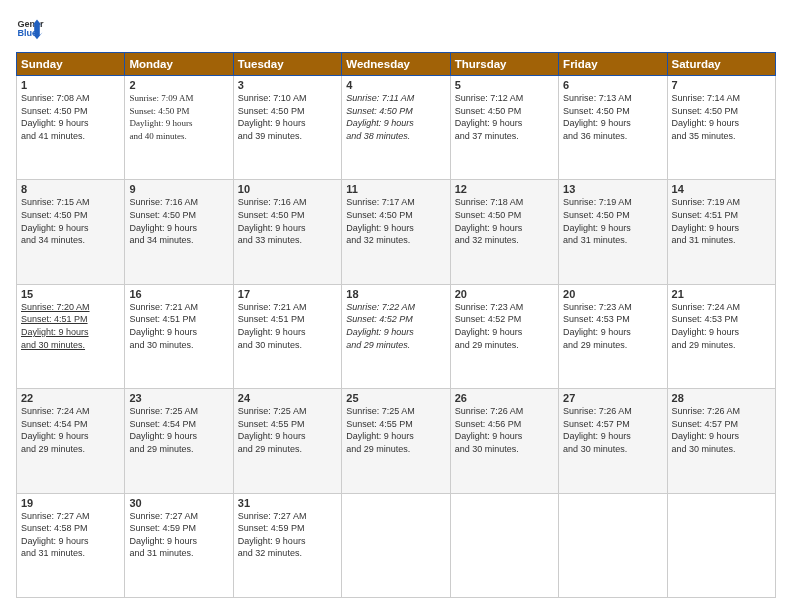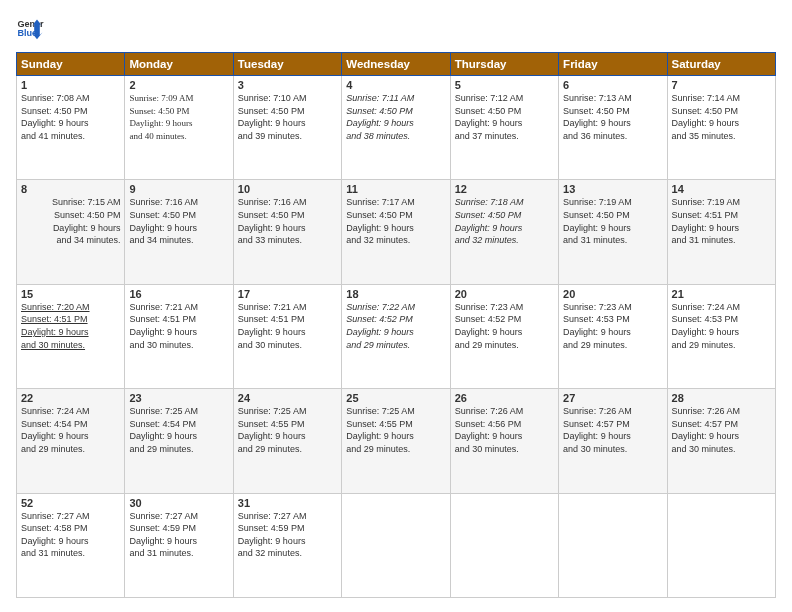--- a/index.html
+++ b/index.html
@@ -166,21 +166,21 @@
             <span class="day-num">7</span>
             <div class="day-info" style="white-space: pre-line;">Sunrise: 7:14 AM
 Sunset: 4:50 PM
 Daylight: 9 hours
 and 35 minutes.</div>
           </td>
         </tr>
         <tr>
           <td>
             <span class="day-num">8</span>
-            <div class="day-info" style="white-space: pre-line; text-align: right;">Sunrise: 7:15 AM
+            <div class="day-info" style="white-space: pre-line;">Sunrise: 7:15 AM
 Sunset: 4:50 PM
 Daylight: 9 hours
 and 34 minutes.</div>
           </td>
           <td>
             <span class="day-num">9</span>
             <div class="day-info" style="white-space: pre-line;">Sunrise: 7:16 AM
 Sunset: 4:50 PM
 Daylight: 9 hours
 and 34 minutes.</div>
@@ -194,21 +194,21 @@
           </td>
           <td>
             <span class="day-num">11</span>
             <div class="day-info" style="white-space: pre-line;">Sunrise: 7:17 AM
 Sunset: 4:50 PM
 Daylight: 9 hours
 and 32 minutes.</div>
           </td>
           <td>
             <span class="day-num">12</span>
-            <div class="day-info" style="white-space: pre-line; font-style: italic;">Sunrise: 7:18 AM
+            <div class="day-info" style="white-space: pre-line;">Sunrise: 7:18 AM
 Sunset: 4:50 PM
 Daylight: 9 hours
 and 32 minutes.</div>
           </td>
           <td>
             <span class="day-num">13</span>
             <div class="day-info" style="white-space: pre-line;">Sunrise: 7:19 AM
 Sunset: 4:50 PM
 Daylight: 9 hours
 and 31 minutes.</div>
@@ -318,21 +318,21 @@
           <td>
             <span class="day-num">28</span>
             <div class="day-info" style="white-space: pre-line;">Sunrise: 7:26 AM
 Sunset: 4:57 PM
 Daylight: 9 hours
 and 30 minutes.</div>
           </td>
         </tr>
         <tr>
           <td>
-            <span class="day-num">52</span>
+            <span class="day-num">19</span>
             <div class="day-info" style="white-space: pre-line;">Sunrise: 7:27 AM
 Sunset: 4:58 PM
 Daylight: 9 hours
 and 31 minutes.</div>
           </td>
           <td>
             <span class="day-num">30</span>
             <div class="day-info" style="white-space: pre-line;">Sunrise: 7:27 AM
 Sunset: 4:59 PM
 Daylight: 9 hours

